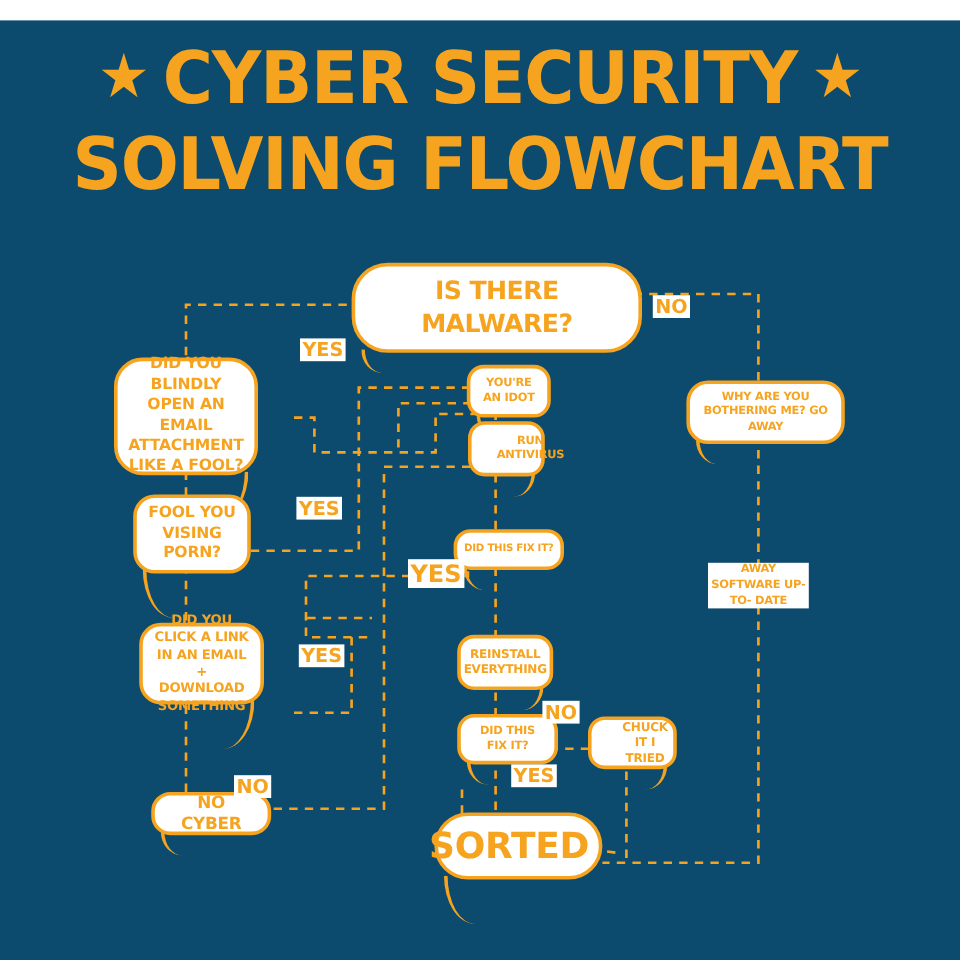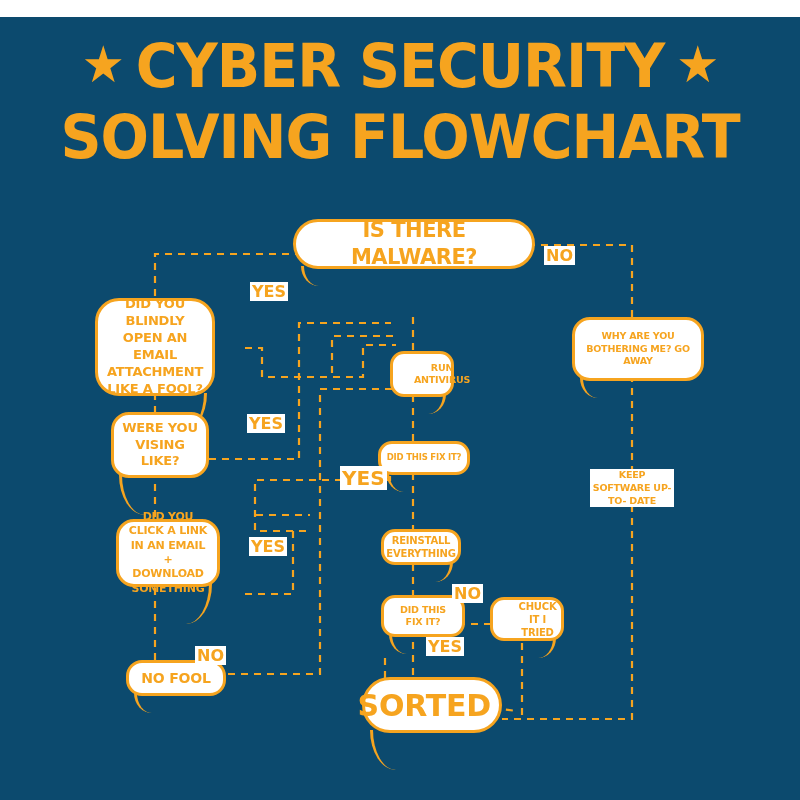--- a/index.html
+++ b/index.html
@@ -63,67 +63,70 @@
     <path d="M390 459 L390 463 L255 463 L255 514 L310 514"></path>
     <path d="M256 498 L310 498"></path>
     <path d="M293 514 L293 577 L240 577"></path>
     <path d="M228 657 L320 657 L320 372 L412 372"></path>
     <path d="M458 607 L494 607"></path>
     <path d="M522 626 L522 702"></path>
     <path d="M493 691 L517 694"></path>
     <path d="M385 641 L385 664"></path>
   </svg>
 
-  <div class="bubble tail-bl" style="left:293px;top:202px;width:242px;height:50px;border-radius:30px;font-size:21px;letter-spacing:-0.5px;">
+  <div class="bubble tail-bl" style="left:293px;top:202px;width:242px;height:75px;border-radius:30px;font-size:21px;letter-spacing:-0.5px;">
     <span>IS THERE MALWARE?</span>
   </div>
 
   <div class="bubble tail-br tail-big" style="left:95px;top:281px;width:120px;height:98px;border-radius:24px;font-size:13px;">
     <span>DID YOU BLINDLY OPEN AN EMAIL ATTACHMENT LIKE A FOOL?</span>
   </div>
 
+  <div class="bubble tail-bl" style="left:389px;top:287px;width:70px;height:44px;border-radius:14px;font-size:9.5px;">
+    <span>YOU'RE AN IDOT</span>
+  </div>
 
   <div class="bubble tail-br" style="left:390px;top:334px;width:64px;height:46px;border-radius:14px;font-size:9.5px;padding-left:48px;">
     <span>RUN ANTIVIRUS</span>
   </div>
 
-  <div class="bubble tail-bl" style="left:572px;top:300px;width:132px;height:64px;border-radius:18px;font-size:9.5px;">
+  <div class="bubble tail-bl" style="left:572px;top:300px;width:132px;height:53px;border-radius:18px;font-size:9.5px;">
     <span>WHY ARE YOU BOTHERING ME? GO AWAY</span>
   </div>
 
   <div class="bubble tail-bl tail-big" style="left:111px;top:395px;width:98px;height:66px;border-radius:18px;font-size:13px;">
-    <span>WERE YOU VISING LIKE?</span>
+    <span>FOOL YOU VISING PORN?</span>
   </div>
 
   <div class="bubble tail-bl" style="left:378px;top:424px;width:92px;height:34px;border-radius:14px;font-size:8.5px;white-space:nowrap;">
     <span>DID THIS FIX IT?</span>
   </div>
 
   <div class="text-node" style="left:590px;top:452px;width:84px;font-size:9.5px;">
-    <span>KEEP SOFTWARE UP- TO- DATE</span>
+    <span>AWAY SOFTWARE UP- TO- DATE</span>
   </div>
 
   <div class="bubble tail-br tail-big" style="left:116px;top:502px;width:104px;height:68px;border-radius:18px;font-size:11px;">
     <span>DID YOU CLICK A LINK IN AN EMAIL + DOWNLOAD SOMETHING</span>
   </div>
 
-  <div class="bubble tail-br" style="left:381px;top:512px;width:80px;height:36px;border-radius:14px;font-size:10px;">
+  <div class="bubble tail-br" style="left:381px;top:512px;width:80px;height:46px;border-radius:14px;font-size:10px;">
     <span>REINSTALL EVERYTHING</span>
   </div>
 
   <div class="bubble tail-bl" style="left:381px;top:578px;width:84px;height:42px;border-radius:14px;font-size:9.5px;">
     <span>DID THIS FIX IT?</span>
   </div>
 
   <div class="bubble tail-br" style="left:490px;top:580px;width:74px;height:44px;border-radius:14px;font-size:10px;padding-left:29px;">
     <span>CHUCK IT I TRIED</span>
   </div>
 
   <div class="bubble tail-bl" style="left:126px;top:643px;width:100px;height:36px;border-radius:16px;font-size:14px;">
-    <span>NO FOOL</span>
+    <span>NO CYBER</span>
   </div>
 
   <div class="bubble tail-bl tail-big" style="left:362px;top:660px;width:140px;height:56px;border-radius:28px;font-size:30px;justify-content:flex-end;">
     <span>SORTED</span>
   </div>
 
   <span class="edge-label" style="left:250px;top:265px;">YES</span>
   <span class="edge-label" style="left:544px;top:229px;">NO</span>
   <span class="edge-label" style="left:247px;top:397px;">YES</span>
   <span class="edge-label big" style="left:340px;top:449px;">YES</span>

